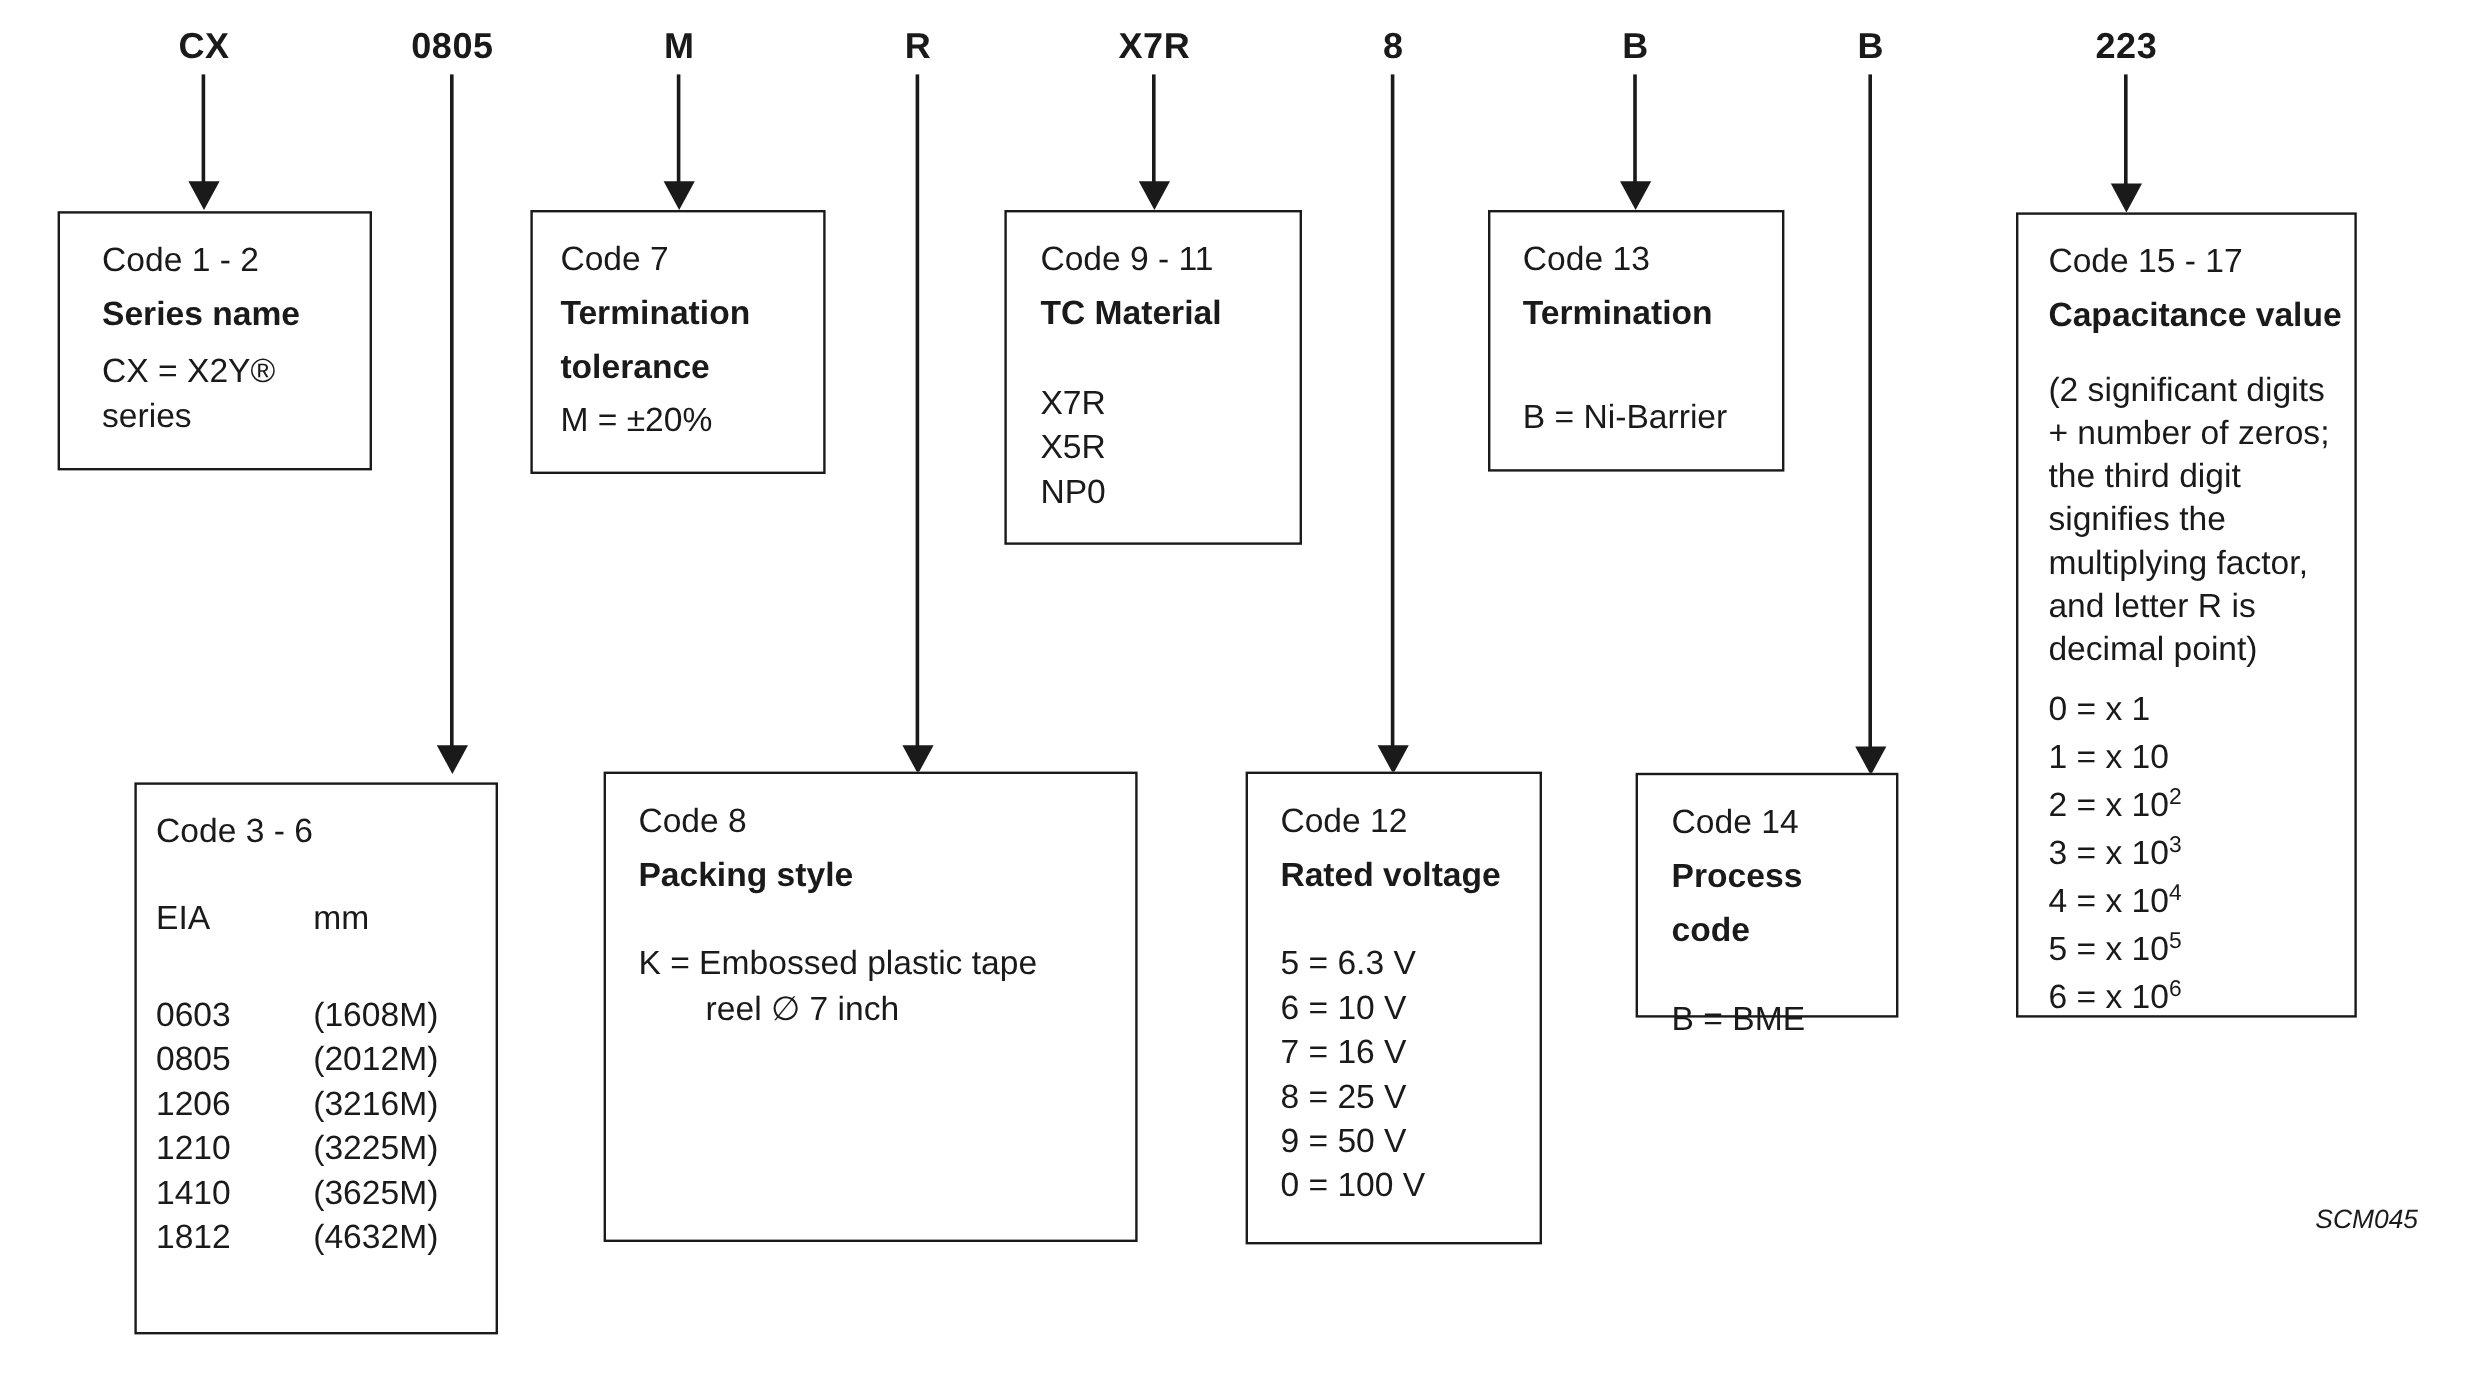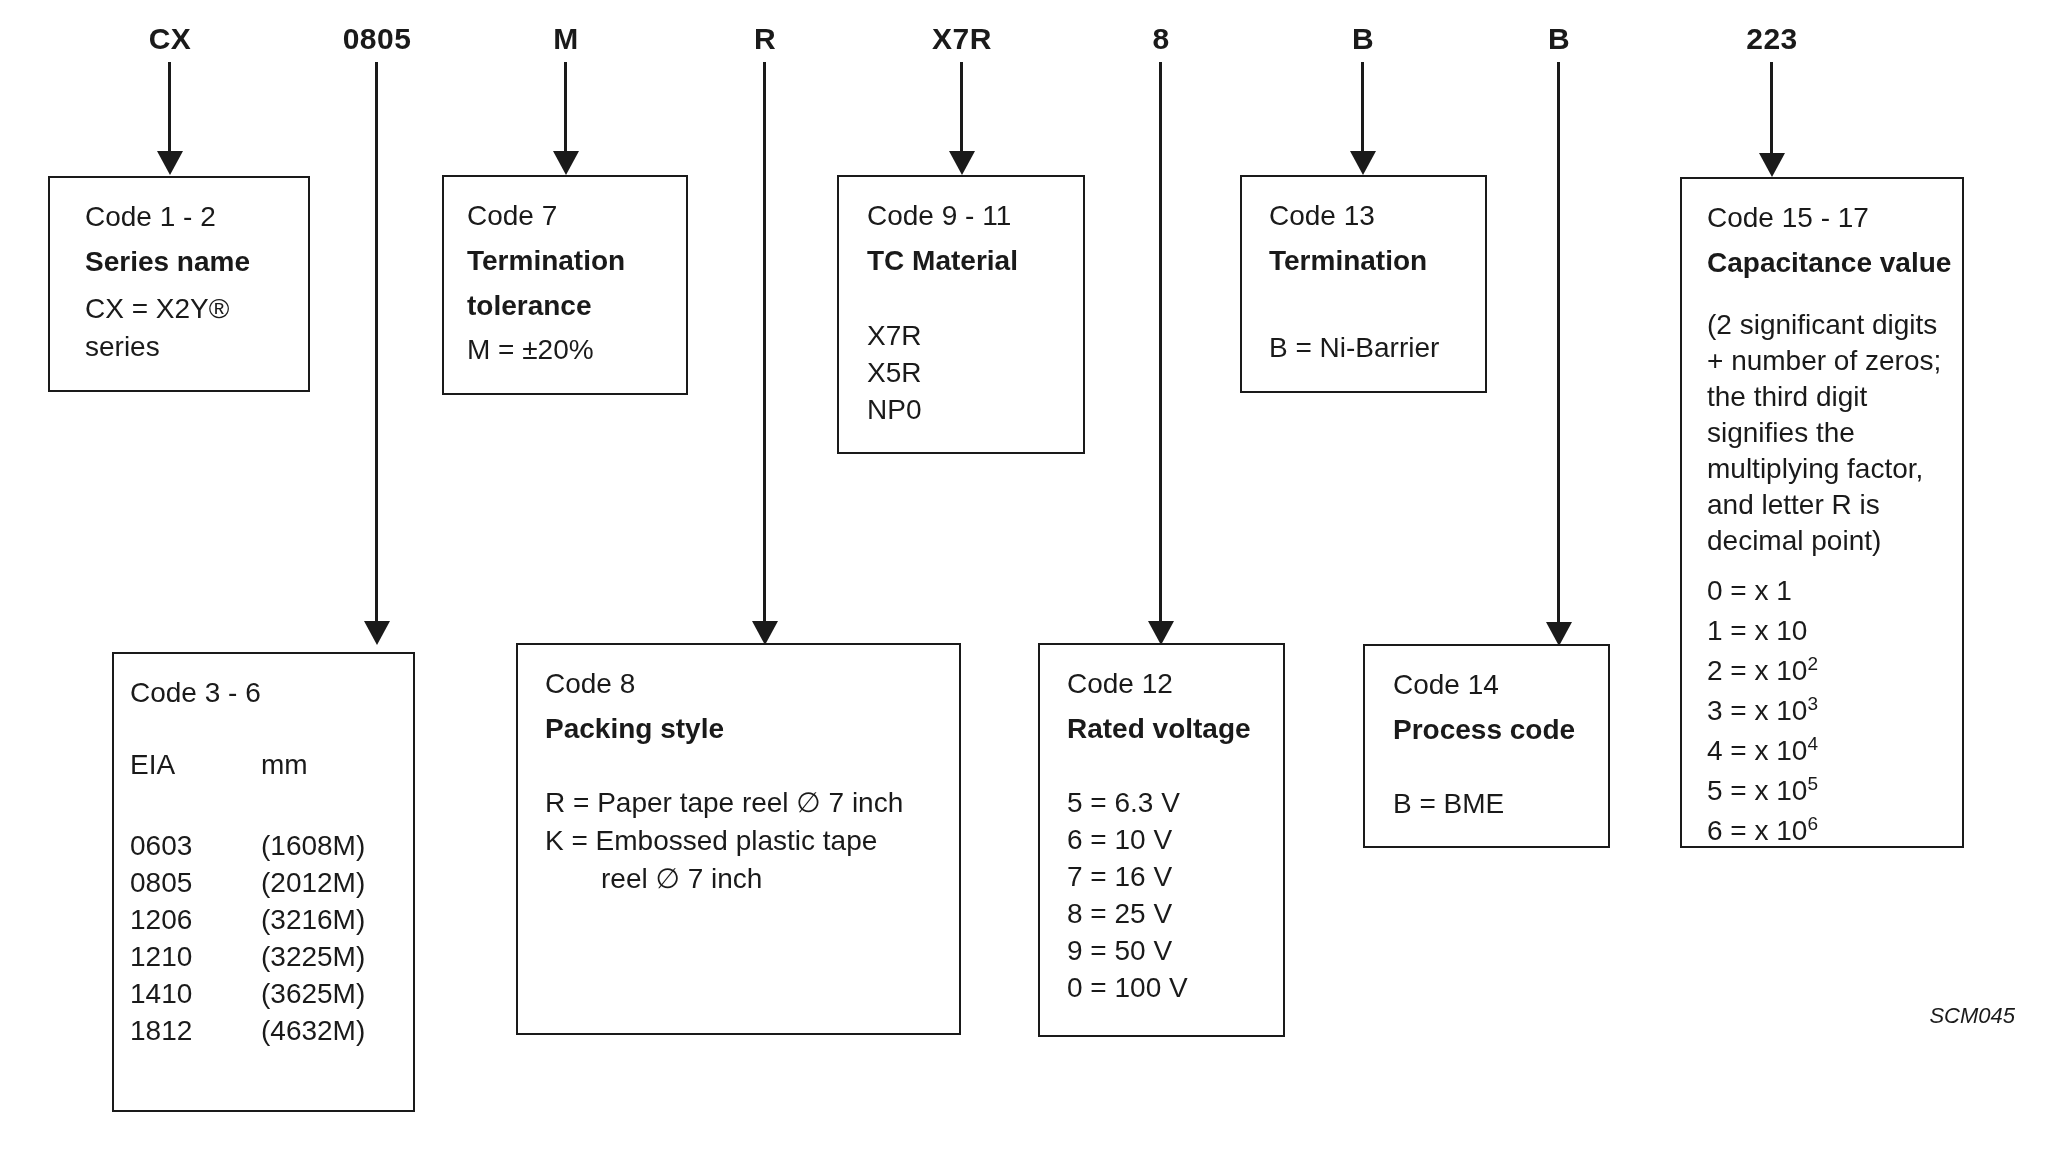--- a/index.html
+++ b/index.html
@@ -164,44 +164,43 @@
       <div>(3216M)</div>
       <div>1210</div>
       <div>(3225M)</div>
       <div>1410</div>
       <div>(3625M)</div>
       <div>1812</div>
       <div>(4632M)</div>
     </div>
   </div>
 
-  <div class="box" style="left:516px; top:643px; width:445px; height:392px; padding-left:27px">
+  <div class="box" style="left:503px; top:643px; width:445px; height:392px; padding-left:27px">
     <div class="code-label">Code 8</div>
     <div class="box-title">Packing style</div>
     <div class="content-block">
-      <div class="line">R = Paper tape reel ∅ 7 inch</div>
       <div class="line">K = Embossed plastic tape</div>
       <div class="line indent">reel ∅ 7 inch</div>
     </div>
   </div>
 
   <div class="box" style="left:1038px; top:643px; width:247px; height:394px; padding-left:27px">
     <div class="code-label">Code 12</div>
     <div class="box-title">Rated voltage</div>
     <div class="content-block">
       <div class="opts">5 = 6.3 V</div>
       <div class="opts">6 = 10 V</div>
       <div class="opts">7 = 16 V</div>
       <div class="opts">8 = 25 V</div>
       <div class="opts">9 = 50 V</div>
       <div class="opts">0 = 100 V</div>
     </div>
   </div>
 
-  <div class="box" style="left:1363px; top:644px; width:247px; height:204px; padding-left:28px">
+  <div class="box" style="left:1363px; top:644px; width:219px; height:204px; padding-left:28px">
     <div class="code-label">Code 14</div>
     <div class="box-title">Process code</div>
     <div class="line content-block">B = BME</div>
   </div>
 
   <div class="figure-id">SCM045</div>
 
 </div>
 
 </body></html>

